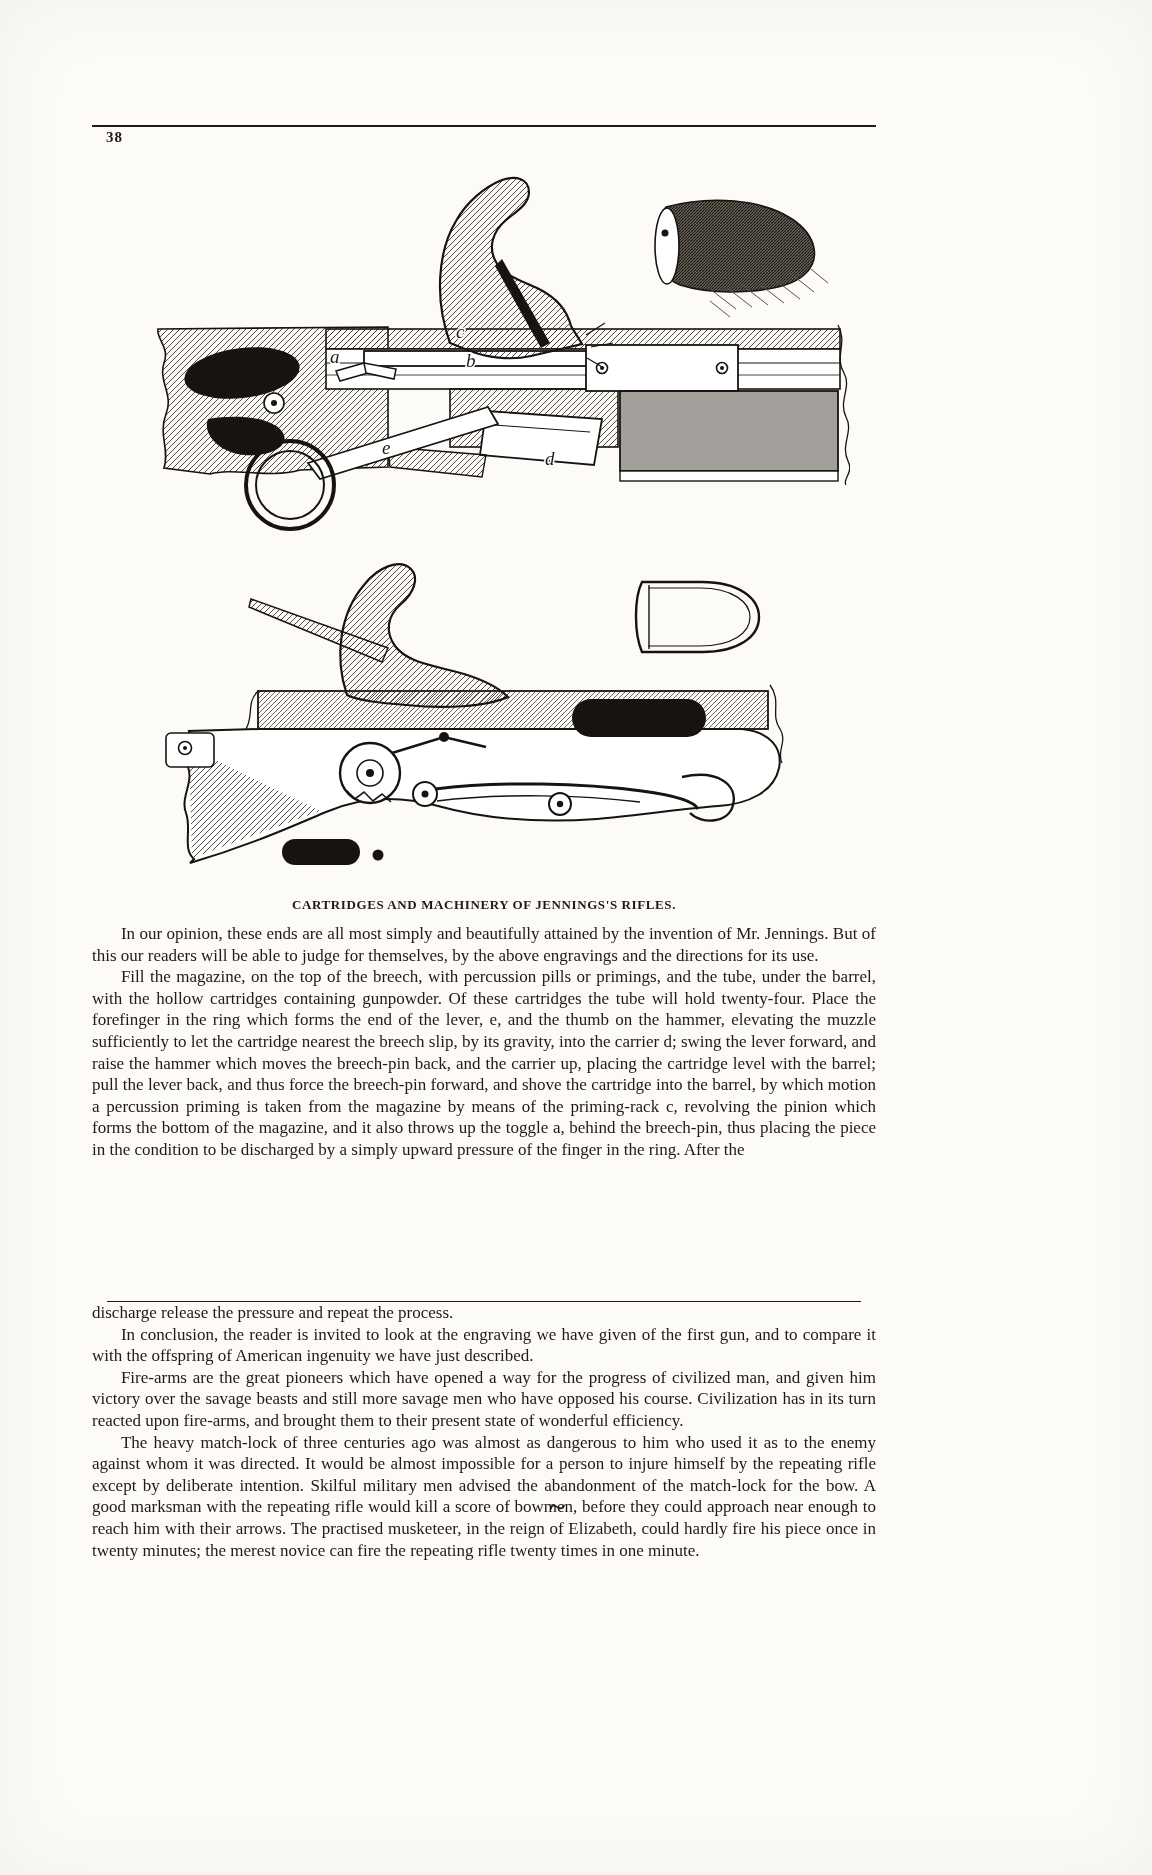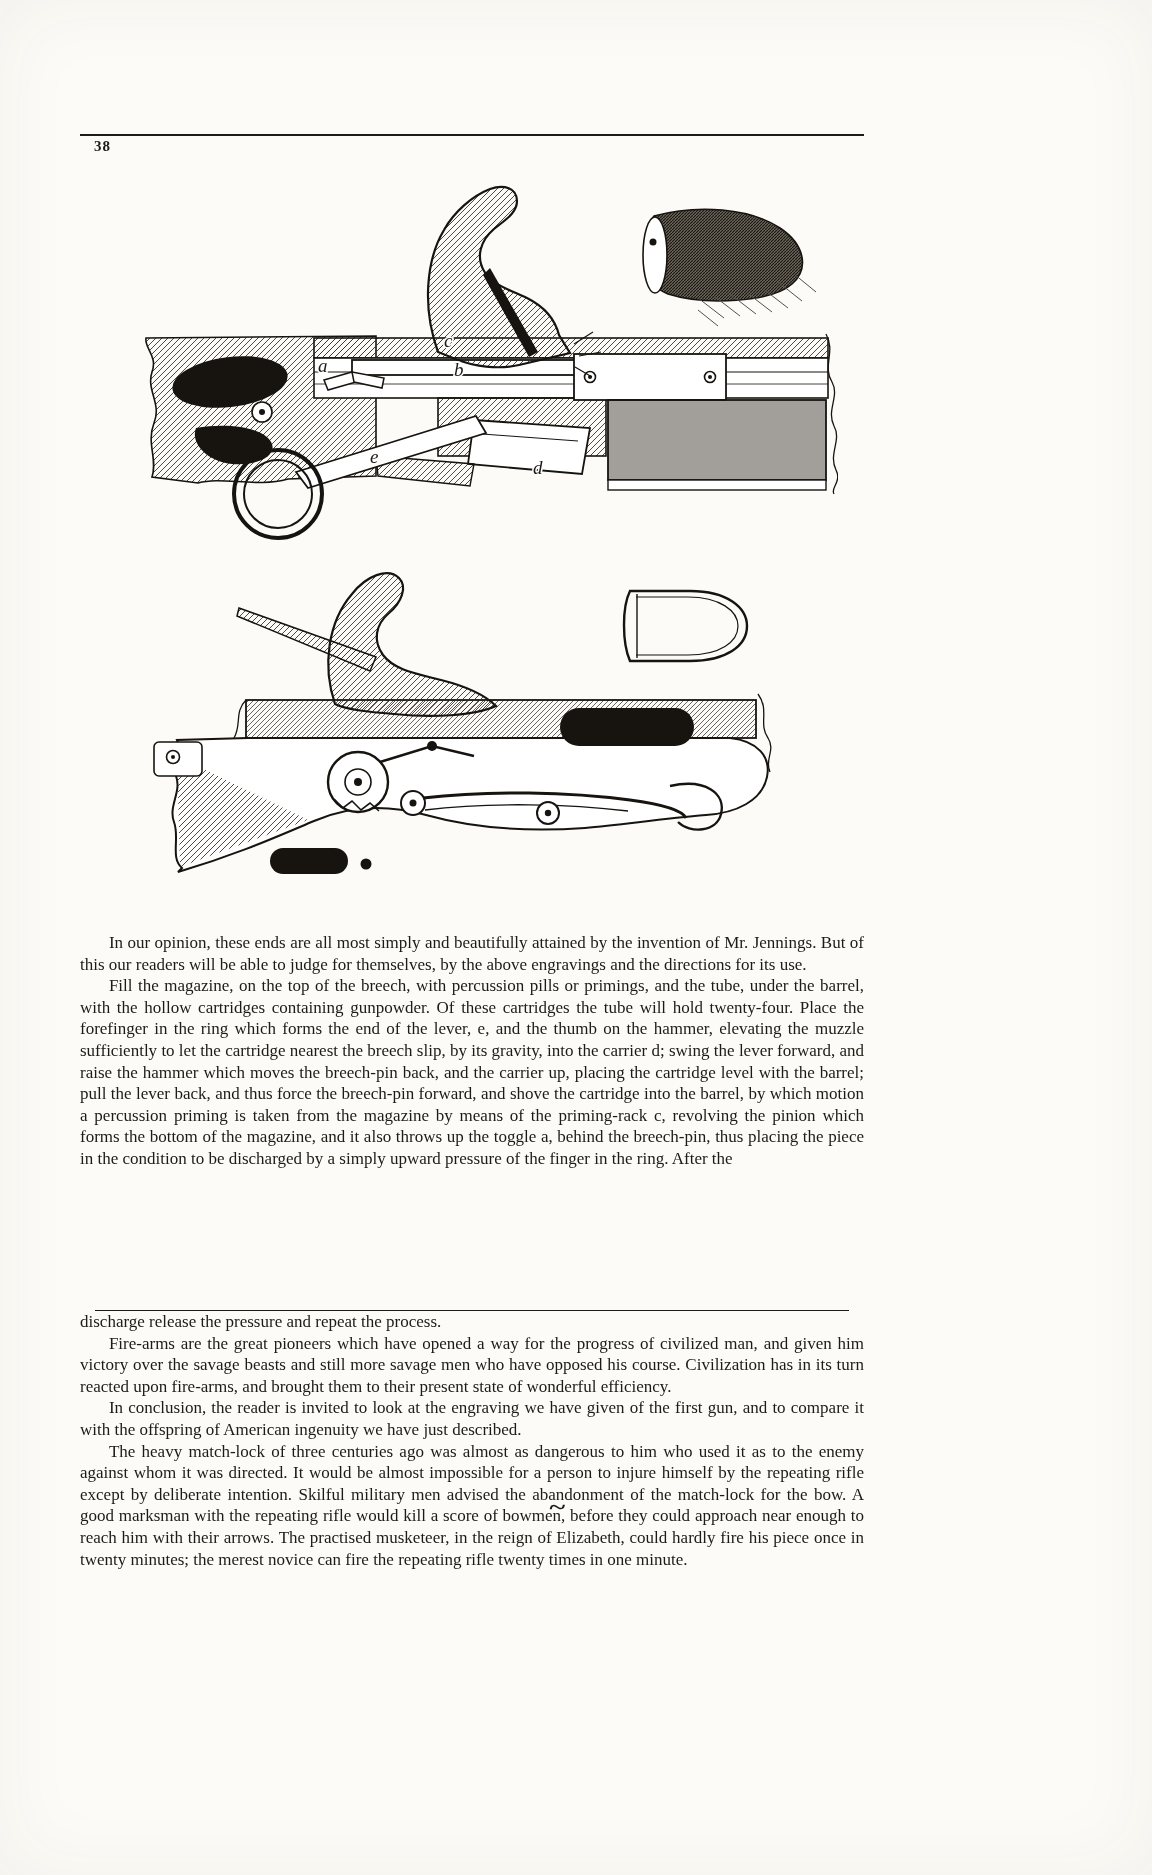--- a/index.html
+++ b/index.html
@@ -11,23 +11,22 @@
     width: 1152px; height: 1875px;
     margin: 0;
     background: var(--paper, #fcfbf7);
     color: var(--ink, #1f1a14);
     font-family: "Liberation Serif", "DejaVu Serif", serif;
     box-shadow: inset 0 0 80px rgba(60,50,30,0.05);
     overflow: hidden;
   }
   .content {
     position: absolute;
-    left: 80px; top: 118px;
+    left: 92px; top: 118px;
     width: 784px;
-    margin-top: 9px;
   }
   .page-header { position: relative; height: 30px; }
   .page-number {
     position: absolute; left: 14px; top: 4px;
     font-size: 15px; font-weight: bold; letter-spacing: 1px;
   }
   .header-title {
     margin: 0; text-align: center;
     font-size: 17.5px; font-weight: bold; letter-spacing: 2px;
   }
@@ -219,32 +218,33 @@
 
         <g>
           <path d="M500,27 L560,27 C598,27 617,44 617,62 C617,82 596,97 560,97 L500,97 C496,88 494,76 494,61 C494,45 496,35 500,27 Z" fill="none" stroke="#17140f" stroke-width="2.4"></path>
           <path d="M507,30 L507,94" stroke="#17140f" stroke-width="1.4"></path>
           <path d="M506,33 L558,33 C590,33 608,47 608,62 C608,78 590,91 558,91 L506,91" fill="none" stroke="#17140f" stroke-width="1.2"></path>
         </g>
 
         <path d="M628,130 C640,146 628,160 638,174 C646,186 634,196 640,208" fill="none" stroke="#17140f" stroke-width="1.3"></path>
       </svg>
 
+      <figcaption class="caption">CARTRIDGES AND MACHINERY OF JENNINGS'S RIFLES.</figcaption>
     </figure>
 
     <main class="columns">
       <div class="col">
         <p class="para indent">In our opinion, these ends are all most simply and beautifully attained by the invention of Mr. Jennings. But of this our readers will be able to judge for themselves, by the above engravings and the directions for its use.</p>
         <p class="para indent">Fill the magazine, on the top of the breech, with percussion pills or primings, and the tube, under the barrel, with the hollow cartridges containing gunpowder. Of these cartridges the tube will hold twenty-four. Place the forefinger in the ring which forms the end of the lever, e, and the thumb on the hammer, elevating the muzzle sufficiently to let the cartridge nearest the breech slip, by its gravity, into the carrier d; swing the lever forward, and raise the hammer which moves the breech-pin back, and the carrier up, placing the cartridge level with the barrel; pull the lever back, and thus force the breech-pin forward, and shove the cartridge into the barrel, by which motion a percussion priming is taken from the magazine by means of the priming-rack c, revolving the pinion which forms the bottom of the magazine, and it also throws up the toggle a, behind the breech-pin, thus placing the piece in the condition to be discharged by a simply upward pressure of the finger in the ring. After the</p>
       </div>
       <div class="col-divider"></div>
       <div class="col">
         <p class="para">discharge release the pressure and repeat the process.</p>
+        <p class="para indent">In conclusion, the reader is invited to look at the engraving we have given of the first gun, and to compare it with the offspring of American ingenuity we have just described.</p>
         <p class="para indent">Fire-arms are the great pioneers which have opened a way for the progress of civilized man, and given him victory over the savage beasts and still more savage men who have opposed his course. Civilization has in its turn reacted upon fire-arms, and brought them to their present state of wonderful efficiency.</p>
-        <p class="para indent">In conclusion, the reader is invited to look at the engraving we have given of the first gun, and to compare it with the offspring of American ingenuity we have just described.</p>
         <p class="para indent">The heavy match-lock of three centuries ago was almost as dangerous to him who used it as to the enemy against whom it was directed. It would be almost impossible for a person to injure himself by the repeating rifle except by deliberate intention. Skilful military men advised the abandonment of the match-lock for the bow. A good marksman with the repeating rifle would kill a score of bowmen, before they could approach near enough to reach him with their arrows. The practised musketeer, in the reign of Elizabeth, could hardly fire his piece once in twenty minutes; the merest novice can fire the repeating rifle twenty times in one minute.</p>
       </div>
     </main>
 
   </div>
 
   <span class="end-mark">~</span>
 </div>
 
 </body></html>

